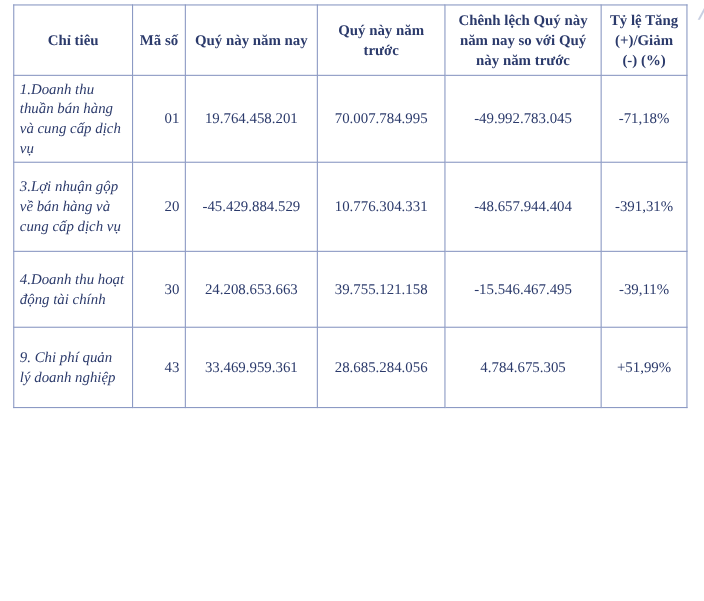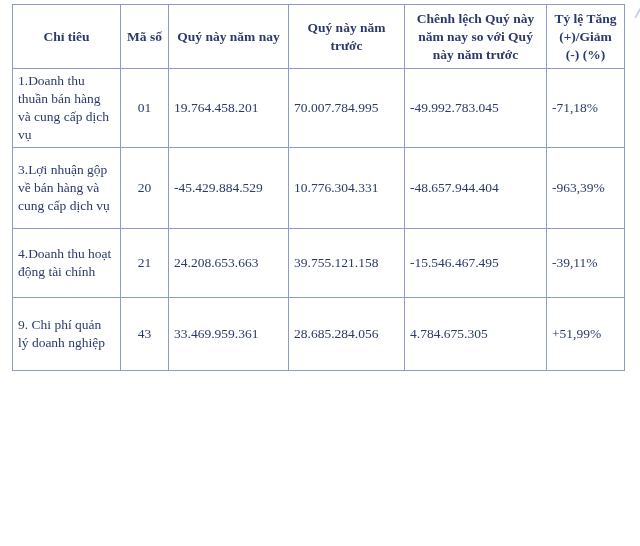--- a/index.html
+++ b/index.html
@@ -44,27 +44,30 @@
   col.c1 { width: 48px; }
   col.c2 { width: 120px; }
   col.c3 { width: 116px; }
   col.c4 { width: 142px; }
   col.c5 { width: 78px; }
 
   td.label {
     text-align: left;
     padding-left: 6px;
     padding-right: 4px;
+    font-style: italic;
   }
   td.code {
+    text-align: right;
+  }
+  td.num {
     text-align: center;
   }
-  td.num {
-  }
   td.pct {
+    text-align: center;
   }
   tr.r0 td { height: 62px; }
   tr.r1 td { height: 58px; }
   tr.r2 td { height: 74px; }
   tr.r3 td { height: 62px; }
   tr.r4 td { height: 66px; }
   tr.r5 td { height: 66px; }
   .corner-slash {
     position: absolute;
     top: 0;
@@ -109,25 +112,25 @@
         <td class="num">70.007.784.995</td>
         <td class="num">-49.992.783.045</td>
         <td class="pct">-71,18%</td>
       </tr>
       <tr class="r2">
         <td class="label">3.Lợi nhuận gộp về bán hàng và cung cấp dịch vụ</td>
         <td class="code">20</td>
         <td class="num">-45.429.884.529</td>
         <td class="num">10.776.304.331</td>
         <td class="num">-48.657.944.404</td>
-        <td class="pct">-963,39%</td>
+        <td class="pct">-391,31%</td>
       </tr>
       <tr class="r3">
         <td class="label">4.Doanh thu hoạt động tài chính</td>
-        <td class="code">21</td>
+        <td class="code">30</td>
         <td class="num">24.208.653.663</td>
         <td class="num">39.755.121.158</td>
         <td class="num">-15.546.467.495</td>
         <td class="pct">-39,11%</td>
       </tr>
       <tr class="r4">
         <td class="label">9. Chi phí quản lý doanh nghiệp</td>
         <td class="code">43</td>
         <td class="num">33.469.959.361</td>
         <td class="num">28.685.284.056</td>

